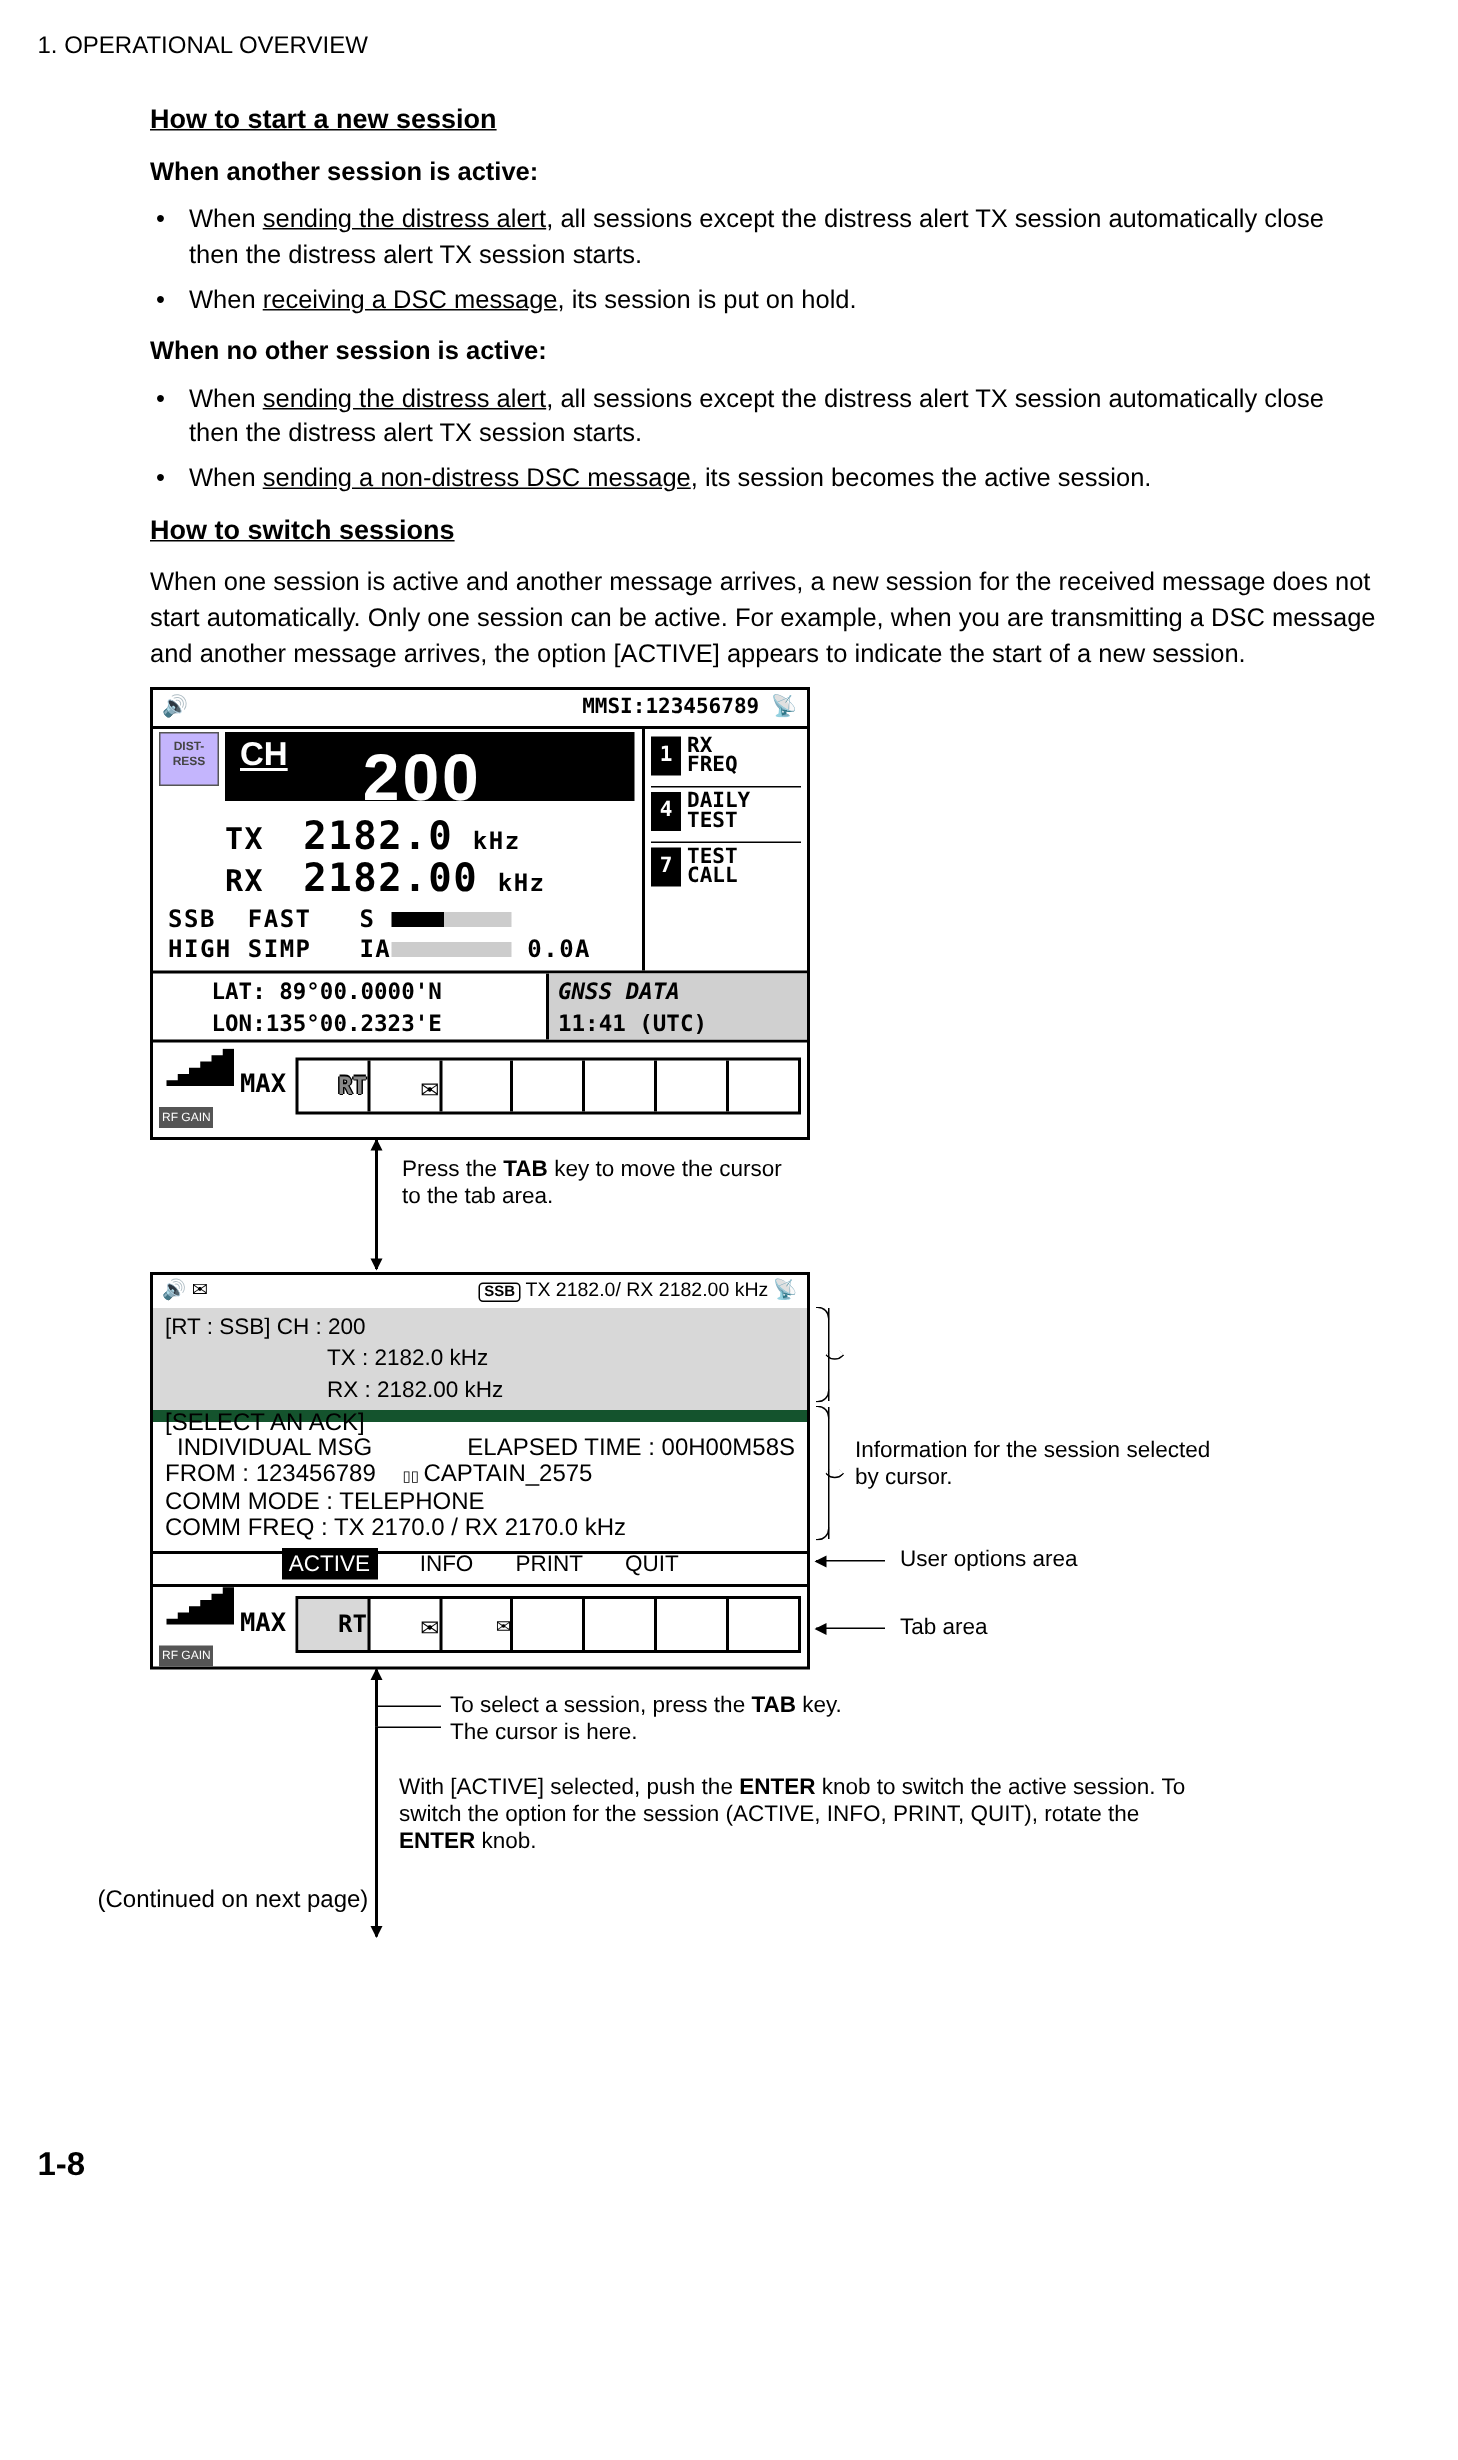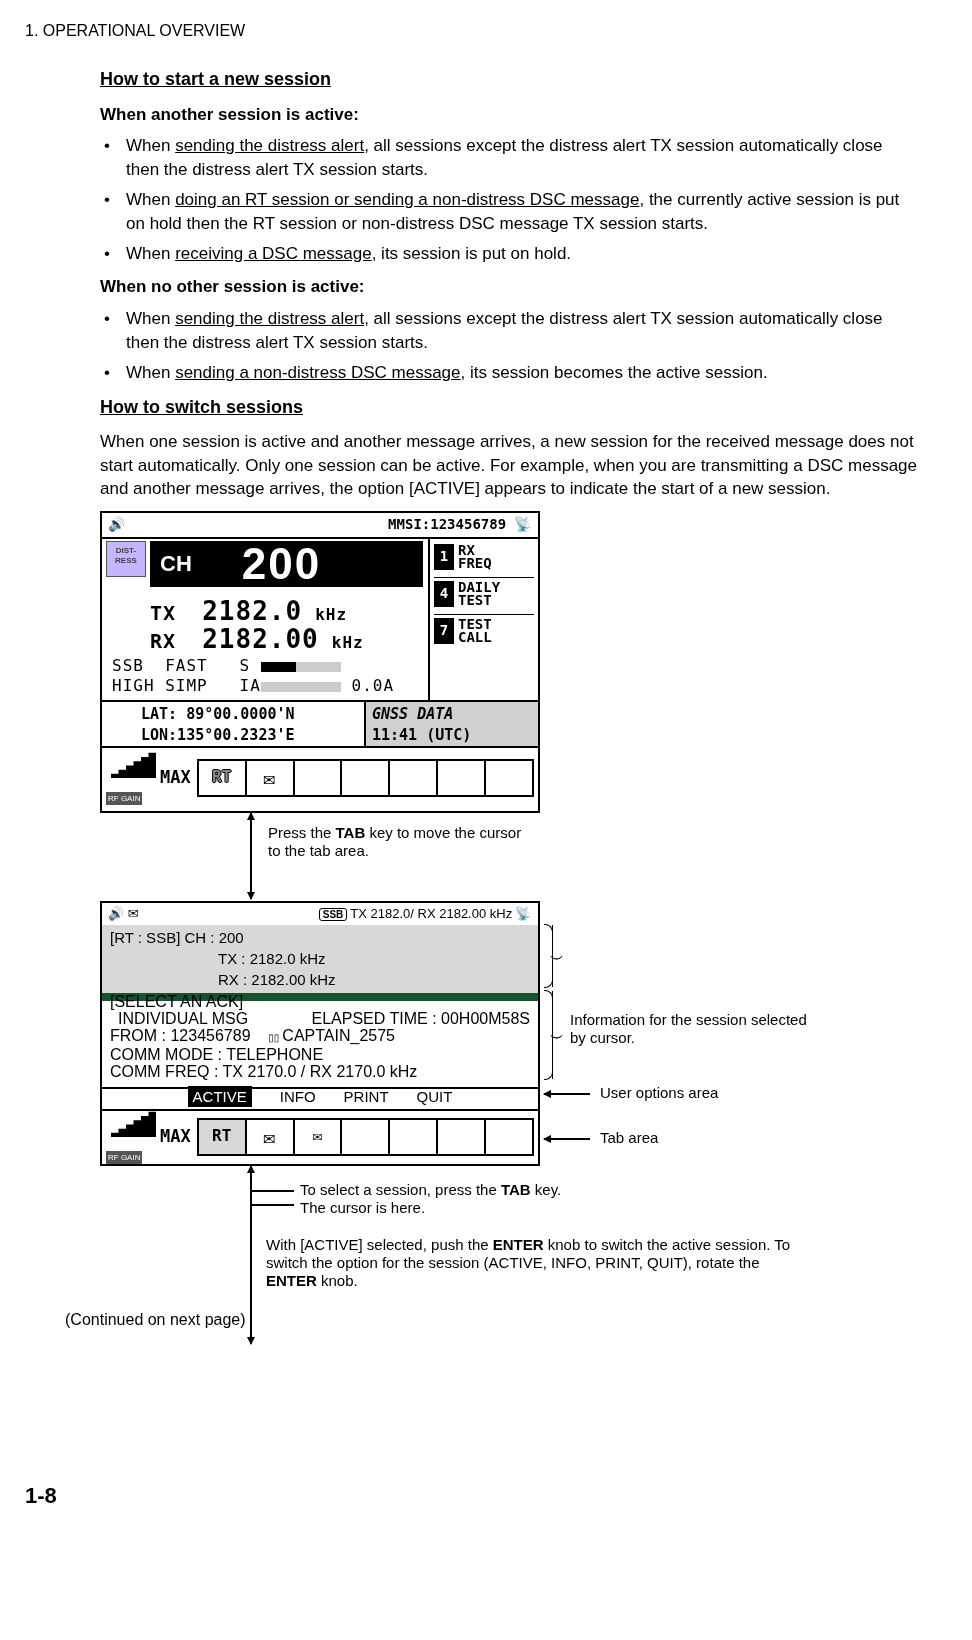--- a/index.html
+++ b/index.html
@@ -85,31 +85,31 @@
   .t-main { position: absolute; left: 0; top: 24px; right: 0; height: 163px; }
   .t-left { position: absolute; left: 0; top: 0; width: 325px; height: 163px; }
   .t-right { position: absolute; right: 0; top: 0; width: 108px; height: 163px; border-left: 2px solid #000; }
   .distress {
     position: absolute; left: 4px; top: 4px; width: 38px; height: 30px;
     border: 1px solid #555; font-size: 8px; font-weight: bold; text-align: center;
     line-height: 10px; padding-top: 4px; background: #c4b5fd; color: #444;
   }
   .ch-blk {
     position: absolute; left: 48px; top: 4px; right: 4px; height: 46px;
-    background: #000; color: #fff; display: flex; align-items: center;
-    font-family: Arial; font-weight: bold;
+    background: #000; color: #fff; display: flex; 
+    font-family: Arial; font-weight: bold; text-decoration: underline;
   }
   .ch-lbl { font-size: 22px; margin-left: 10px; }
   .ch-val { font-size: 44px; margin-left: 50px; letter-spacing: 2px; }
   .txrx-row {
     position: absolute; left: 48px; font-family: monospace; font-weight: bold;
     font-size: 20px; letter-spacing: 1px;
   }
   .small-row {
-    position: absolute; left: 10px; font-family: monospace; font-weight: normal;
+    position: absolute; left: 10px; font-family: monospace; font-weight: bold;
     font-size: 16px; letter-spacing: 1px;
   }
   .sigbars {
     display: inline-block; width: 80px; height: 10px;
     background: linear-gradient(90deg,#000 0 44%,#ccc 44% 100%);
     vertical-align: middle;
   }
   .sigbars2 {
     display: inline-block; width: 80px; height: 10px;
     background: linear-gradient(90deg,#ccc 0 100%);
@@ -144,21 +144,21 @@
     background:#000;
   }
   .rfgain {
     background:#555;color:#fff;font-size:8px;padding:1px 2px;margin-top:14px;
   }
   .max { font-family: monospace; font-weight: bold; font-size: 17px; margin-left: 4px; }
   .tabcells {
     display:flex; flex:1; margin-left:6px; height:34px; border:2px solid #000;
   }
   .tabcell {
-    flex:1;border-right:2px solid #000;display:flex;align-items:center;justify-content:center;
+    flex:1;border-right:2px solid #000;display:flex;align-items:center;justify-content:flex-end;
     font-family:monospace;font-weight:bold;font-size:16px;
   }
   .tabcell:last-child{border-right:none;}
   .rt-outl { color:#888; text-shadow: -1px 0 #000,1px 0 #000,0 -1px #000,0 1px #000; }
   .env-icon::before { content: "✉"; font-size: 20px; }
 
   
   .b-status {
     position:absolute;left:0;top:0;right:0;height:22px;border-bottom:2px solid #000;
     display:flex;align-items:center;justify-content:space-between;padding:0 6px;
@@ -224,21 +224,20 @@
 <body>
 
 <div class="page">
   <div class="header">1.  OPERATIONAL OVERVIEW</div>
 
   <div class="content">
     <div class="sub-h">How to start a new session</div>
     <div class="bold-p"><span>When another session is active:</span></div>
     <ul class="b">
       <li><span>When </span><span class="u">sending the distress alert</span><span>, all sessions except the distress alert TX session automatically close then the distress alert TX session starts.</span></li>
-      <li><span> When </span><span class="u">doing an RT session or sending a non-distress DSC message</span><span>, the currently active session is put on hold then the RT session or non-distress DSC message TX session starts.</span></li>
       <li><span>When </span><span class="u">receiving a DSC message</span><span>, its session is put on hold.</span></li>
     </ul>
     <div class="bold-p"><span>When no other session is active:</span></div>
     <ul class="b">
       <li><span>When </span><span class="u">sending the distress alert</span><span>, all sessions except the distress alert TX session automatically close then the distress alert TX session starts.</span></li>
       <li><span>When </span><span class="u">sending a non-distress DSC message</span><span>, its session becomes the active session.</span></li>
     </ul>
     <div class="sub-h">How to switch sessions</div>
     <div class="body-p">When one session is active and another message arrives, a new session for the received message does not start automatically. Only one session can be active. For example, when you are transmitting a DSC message and another message arrives, the option [ACTIVE] appears to indicate the start of a new session.</div>
 

